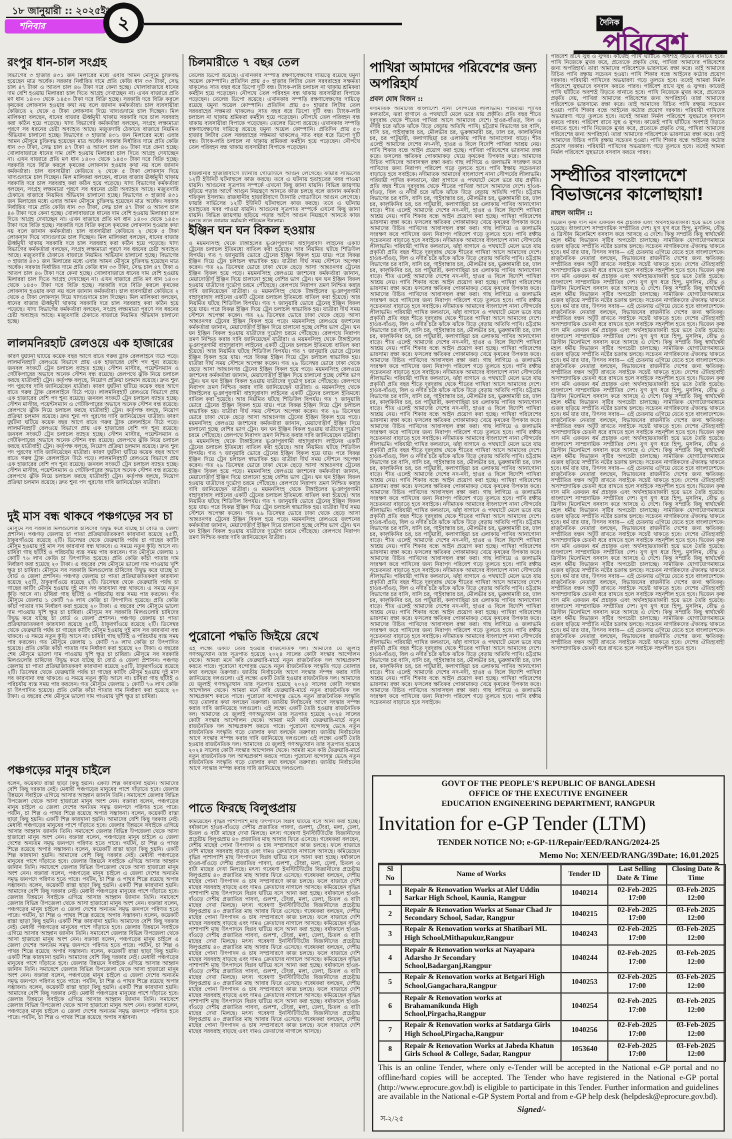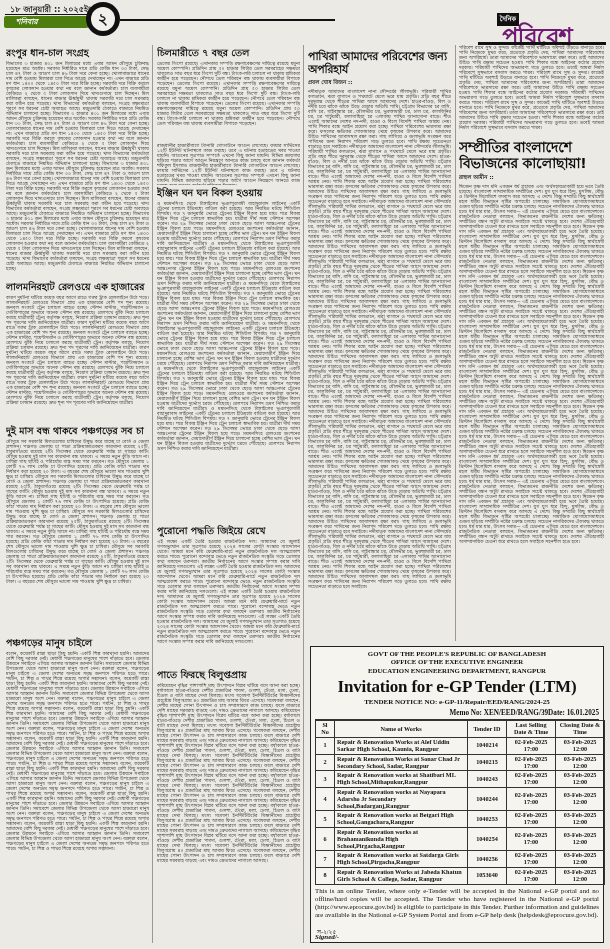--- a/index.html
+++ b/index.html
@@ -2,21 +2,21 @@
 <html><head>
 <meta charset="utf-8">
 <style>
   html,body{margin:0;padding:0;}
   body{background:#c9c7c2;font-family:"DejaVu Sans",sans-serif;}
   .page{position:relative;width:610px;height:949px;background:#eceae4;overflow:hidden;
         box-shadow:0 0 6px rgba(0,0,0,.4);color:#1c1c1c;}
   
   .date-line{position:absolute;left:10px;top:3px;font-size:8px;font-weight:bold;color:#222;}
   .date-rule{position:absolute;left:5px;top:14px;width:100px;height:1px;background:#111;}
-  .day-bar{position:absolute;left:4px;top:16px;width:88px;height:12px;background:#4d7c0f;
+  .day-bar{position:absolute;left:4px;top:16px;width:88px;height:12px;background:#d946ef;
            border-radius:2px 6px 6px 2px;display:flex;align-items:flex-end;}
   .day-bar span{color:#fff;font-style:italic;font-size:7.5px;padding-left:12px;font-weight:bold;}
   .page-circle{position:absolute;left:86px;top:2px;width:34px;height:34px;border-radius:50%;
                background:#111;display:flex;align-items:center;justify-content:center;z-index:2;}
   .page-circle .inner{width:24px;height:24px;border-radius:50%;background:#f2f0ea;display:flex;
                align-items:center;justify-content:center;font-size:15px;font-weight:bold;color:#111;}
   .head-line{position:absolute;left:120px;top:19px;width:215px;height:2px;background:#111;}
   .masthead{position:absolute;right:8px;top:6px;width:130px;text-align:center;}
   .masthead .small{display:inline-block;background:#111;color:#fff;font-size:6.5px;font-weight:bold;
                    padding:1px 3px;margin-right:58px;margin-bottom:-2px;}
@@ -37,36 +37,36 @@
   .h-big{font-size:11px;letter-spacing:-.3px;margin:6px 0 3px;}
   .h-big2{font-size:14px;letter-spacing:-.3px;margin:0 0 3px;}
   .byline{font-size:5.5px;font-weight:bold;margin:0 0 2px;color:#222;}
   .body-txt{font-size:4.6px;line-height:5px;text-align:justify;color:#26261f;overflow:hidden;
             word-break:break-word;}
   
   .tender{position:absolute;left:310px;top:646px;width:294px;height:297px;border:1px solid #222;
           background:#f6f4ee;font-family:"Liberation Serif",serif;color:#111;padding:3px 4px;
           box-sizing:border-box;}
   .t-gov{ text-align:center;font-size:6.8px;font-weight:bold;line-height:1.25;}
-  .t-title{text-align:center;font-size:17px;font-weight:bold;margin:2px 0 0;letter-spacing:-.2px;}
+  .t-title{font-size:17px;font-weight:normal;margin:2px 0 0;letter-spacing:-.2px;}
   .t-notice{text-align:center;font-size:7px;font-weight:bold;margin:1px 0 2px;}
   .t-memo{display:flex;justify-content:flex-end;font-size:7.2px;font-weight:bold;
           border-bottom:1px solid #333;padding:1px 0 2px;}
   .t-intro{font-size:7.2px;font-weight:bold;text-align:justify;margin:2px 0;line-height:1.15;}
   table.t-table{border-collapse:collapse;width:100%;table-layout:fixed;}
   .t-table th,.t-table td{border:1px solid #333;font-size:6.2px;font-weight:bold;line-height:1.1;
           padding:1px 2px;text-align:center;vertical-align:middle;overflow:hidden;}
   .t-table th:nth-child(1),.t-table td:nth-child(1){width:14px;}
   .t-table th:nth-child(2),.t-table td:nth-child(2){width:128px;}
   .t-table th:nth-child(3),.t-table td:nth-child(3){width:34px;}
   .t-table th:nth-child(4),.t-table td:nth-child(4){width:44px;}
   .t-table th:nth-child(5),.t-table td:nth-child(5){width:44px;}
   .t-table td.name-col{text-align:left;}
   .t-footer{font-size:6.8px;text-align:justify;line-height:1.2;margin-top:2px;}
-  .t-sign{text-align:left;font-size:7px;line-height:1.2;margin-top:14px;padding-right:28px;}
+  .t-sign{text-align:center;font-size:7px;line-height:1.2;margin-top:2px;padding-right:28px;}
   .t-sign .sg{font-weight:bold;font-style:italic;}
   .t-ref{position:absolute;left:6px;bottom:4px;font-size:6px;}
 </style>
 </head>
 <body>
 
 <div class="page">
 
   <div class="date-line">১৮ জানুয়ারী :: ২০২৫ইং</div>
   <div class="date-rule"></div>

